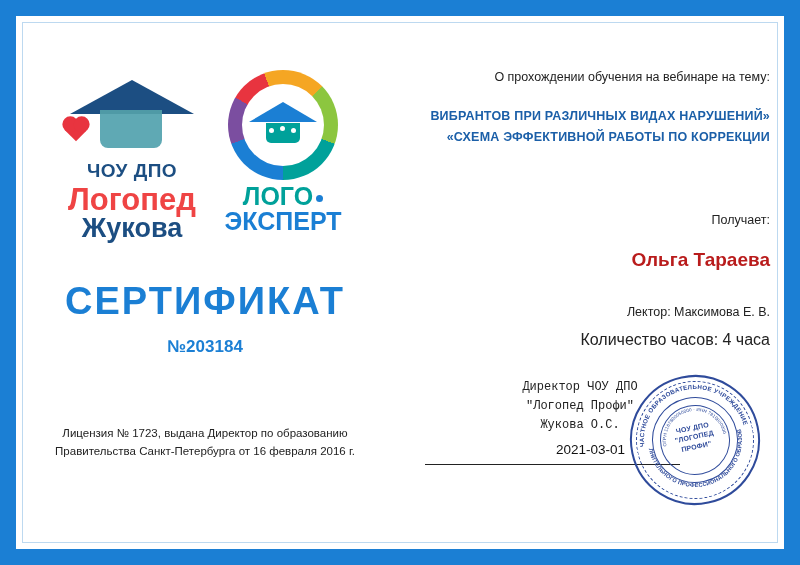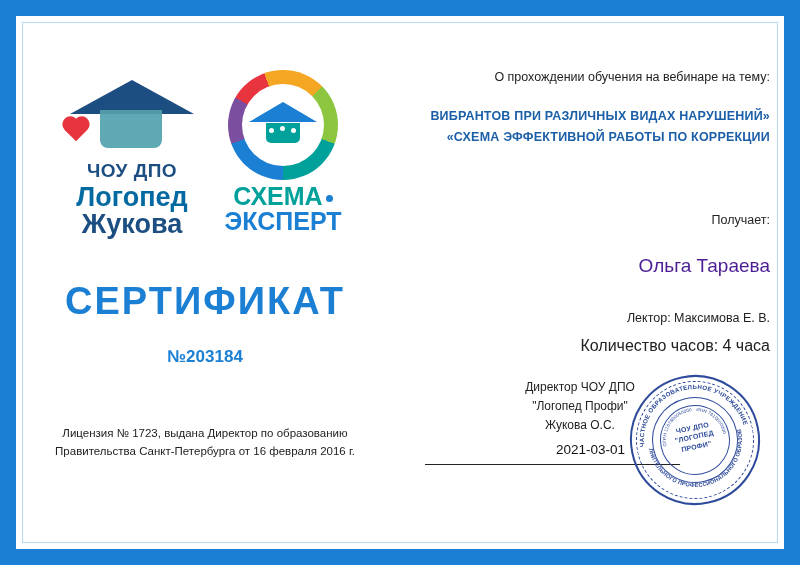--- a/index.html
+++ b/index.html
@@ -129,23 +129,23 @@
   .heart::after { top: 0; left: 8px; }
 
   .logo-text-1 {
     font-size: 19px;
     font-weight: bold;
     color: #1c4e82;
     letter-spacing: 0.5px;
     margin-top: 4px;
   }
   .logo-text-2 {
-    font-size: 27px;
-    font-weight: bold;
-    color: #0369a1;
+    font-size: 31px;
+    font-weight: bold;
+    color: #ef4444;
     line-height: 1.0;
     margin-top: 2px;
   }
   .logo-text-3 {
     font-size: 27px;
     font-weight: bold;
     color: #1c4e82;
     line-height: 1.0;
   }
 
@@ -242,21 +242,21 @@
   }
 
   .cert-title {
     margin-top: 30px;
     font-size: 38px;
     font-weight: bold;
     color: #1b7fd4;
     letter-spacing: 2px;
   }
   .cert-number {
-    margin-top: 24px;
+    margin-top: 14px;
     font-size: 17px;
     color: #1b7fd4;
     font-weight: bold;
   }
   .license {
     position: absolute;
     left: 0;
     top: 395px;
     width: 350px;
     text-align: center;
@@ -285,24 +285,24 @@
     color: #1b5fa8;
     line-height: 1.7;
     letter-spacing: 0.2px;
   }
   .receives {
     margin-top: 64px;
     font-size: 12.5px;
     color: #222222;
   }
   .recipient {
-    margin-top: 28px;
+    margin-top: 22px;
     font-size: 19px;
-    font-weight: normal;
-    color: #4c1d95;
+    font-weight: bold;
+    color: #b91c1c;
   }
   .lecturer {
     margin-top: 34px;
     font-size: 12.5px;
     color: #222222;
   }
   .hours {
     margin-top: 12px;
     font-size: 16px;
     color: #222222;
@@ -312,20 +312,21 @@
     position: absolute;
     left: 360px;
     top: 348px;
     width: 380px;
     text-align: center;
   }
   .sig-line {
     font-size: 12px;
     color: #222222;
     line-height: 1.6;
+    font-family: Liberation Mono, monospace;
   }
   .date-row {
     position: relative;
     margin-top: 6px;
     height: 30px;
   }
   .date-value {
     position: absolute;
     left: 166px;
     top: 0;
@@ -408,21 +409,21 @@
           <div class="wheel">
             <div class="wheel-cap">
               <div class="wheel-cap-board"></div>
               <div class="wheel-cap-base"></div>
               <div class="dot dot1"></div>
               <div class="dot dot2"></div>
               <div class="dot dot3"></div>
             </div>
           </div>
           <div class="logo-r-text1">
-            <span>СХЕМА</span><span class="logo-r-dot"></span>
+            <span>ЛОГО</span><span class="logo-r-dot"></span>
           </div>
           <div class="logo-r-text2">ЭКСПЕРТ</div>
         </div>
 
       </div>
 
       <div class="cert-title">СЕРТИФИКАТ</div>
       <div class="cert-number">№203184</div>
     </div>
 

